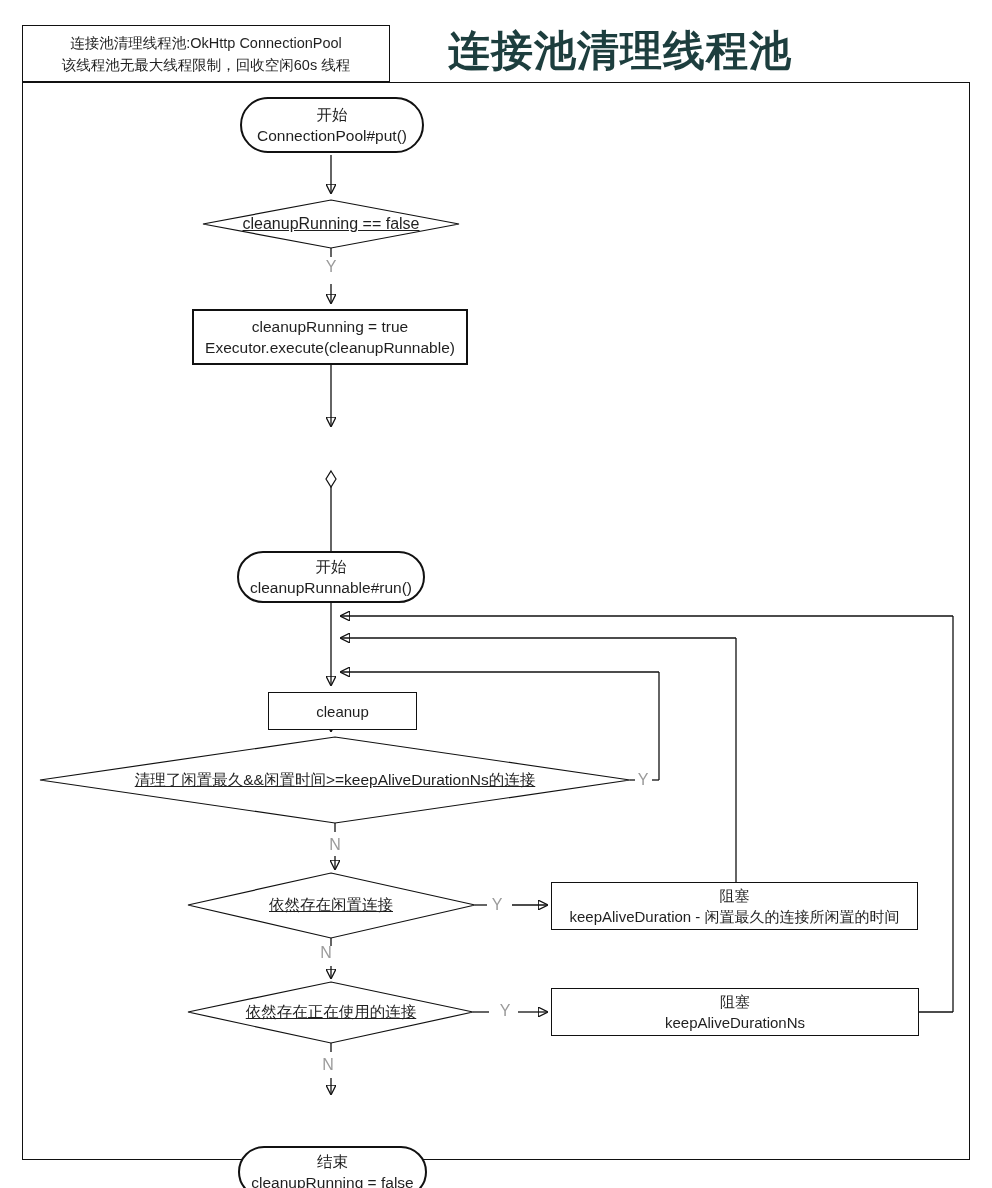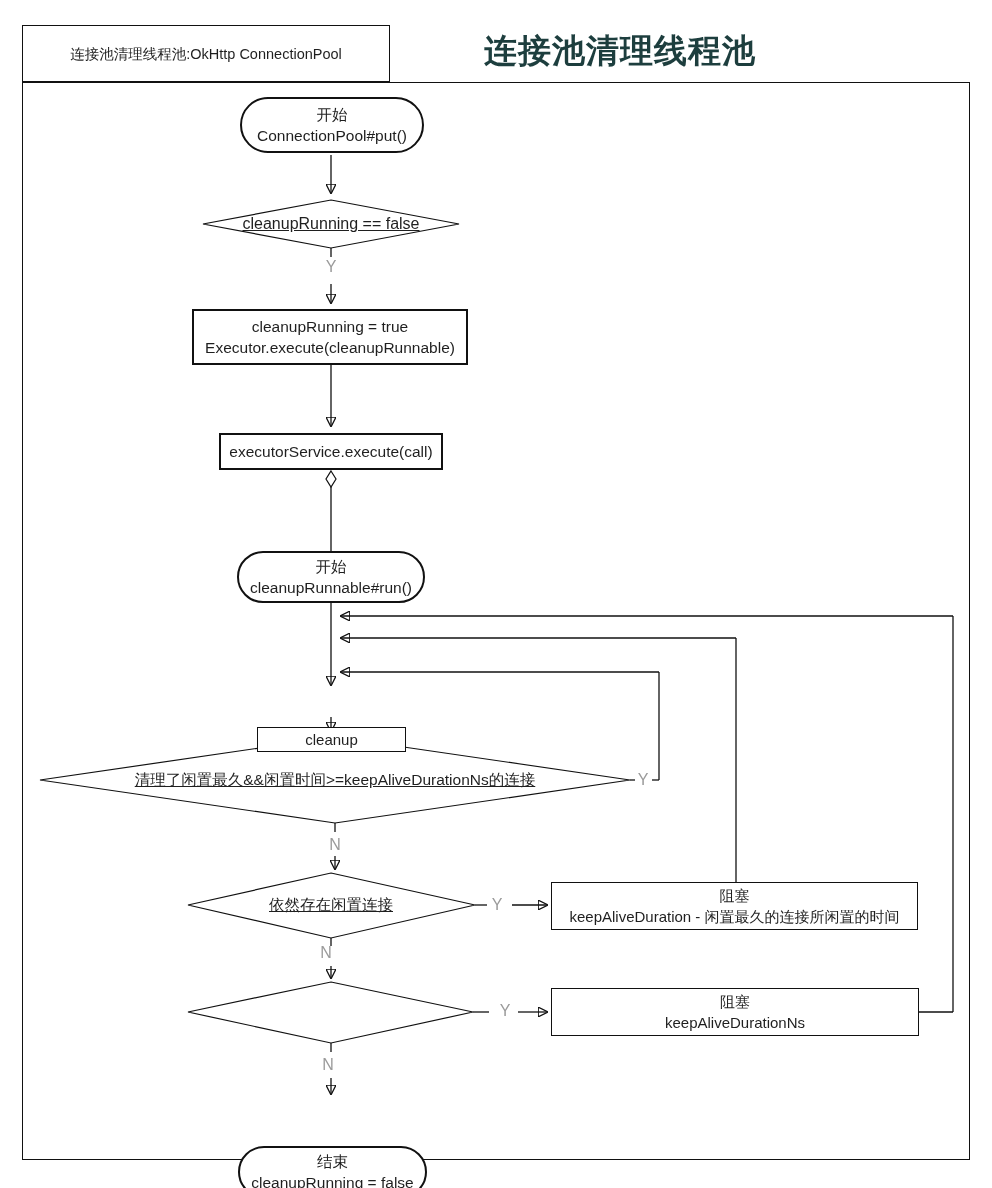--- a/index.html
+++ b/index.html
@@ -36,21 +36,21 @@
   .note-box{
     left:22px;top:25px;width:368px;height:57px;
     border:1.5px solid var(--stroke);
     display:flex;flex-direction:column;align-items:center;justify-content:center;
     font-size:14.5px;line-height:22px;white-space:nowrap;
     background:#fff;
   }
   .page-title{
     left:420px;top:26px;width:400px;height:50px;
     display:flex;align-items:center;justify-content:center;
-    font-size:33px;font-weight:600;letter-spacing:1px;
+    font-size:42px;font-weight:600;letter-spacing:1px;
     color:var(--title-color);
   }
   .node{
     display:flex;flex-direction:column;align-items:center;justify-content:center;
     background:#ffffff;text-align:center;font-size:15.5px;line-height:21px;
     white-space:nowrap;
   }
   .rounded{border:2px solid var(--stroke);border-radius:28px;}
   .rect{border:2px solid var(--stroke);}
   .rect-thin{border:1.5px solid var(--stroke);}
@@ -61,21 +61,21 @@
   .edge-label{
     font-size:16px;color:var(--gray-label);
     display:flex;align-items:center;justify-content:center;
     width:16px;height:18px;background:transparent;
   }
   
   .n-start-put{left:240px;top:97px;width:184px;height:56px;}
   .n-set-running{left:192px;top:309px;width:276px;height:56px;}
   .n-exec{left:219px;top:433px;width:224px;height:37px;}
   .n-start-run{left:237px;top:551px;width:188px;height:52px;}
-  .n-cleanup{left:257px;top:692px;width:149px;height:25px;font-size:15px;margin-top:35px;}
+  .n-cleanup{left:268px;top:692px;width:149px;height:38px;font-size:15px;}
   .n-block1{left:551px;top:882px;width:367px;height:48px;font-size:15px;}
   .n-block2{left:551px;top:988px;width:368px;height:48px;font-size:15px;}
   .n-end{left:238px;top:1098px;width:189px;height:52px;margin-top:48px;}
   .d1-label{left:203px;top:213px;width:256px;height:22px;font-size:16px;}
   .d2-label{left:60px;top:769px;width:550px;height:22px;}
   .d3-label{left:208px;top:894px;width:246px;height:22px;}
   .d4-label{left:198px;top:1001px;width:266px;height:22px;}
   .y1{left:323px;top:258px;}
   .y2{left:635px;top:771px;}
   .n2{left:327px;top:836px;}
@@ -85,20 +85,21 @@
   .n4{left:320px;top:1056px;}
 </style>
 </head>
 <body>
 
 <div class="page">
 
   <div class="abs main-border"></div>
   <div class="abs note-box">
     <span>连接池清理线程池:OkHttp ConnectionPool</span>
+    <span>该线程池无最大线程限制，回收空闲60s 线程</span>
   </div>
   <div class="abs page-title">连接池清理线程池</div>
 
   <svg class="connector-layer" width="992" height="1188" viewBox="0 0 992 1188" xmlns="http://www.w3.org/2000/svg">
     <defs>
       <marker id="arrow" viewBox="0 0 10 10" refX="9" refY="5" markerWidth="7.5" markerHeight="7.5" orient="auto-start-reverse">
         <path d="M0,0 L10,5 L0,10 z" fill="#111111" stroke="none"></path>
       </marker>
     </defs>
 
@@ -147,35 +148,33 @@
     <span>ConnectionPool#put()</span>
   </div>
 
   <div class="abs diamond-label d1-label">cleanupRunning == false</div>
 
   <div class="abs node rect n-set-running">
     <span>cleanupRunning = true</span>
     <span>Executor.execute(cleanupRunnable)</span>
   </div>
 
-  <div class="abs node rect n-exec">
-    <span>executorService.execute(call)</span>
-  </div>
 
   <div class="abs node rounded n-start-run">
     <span>开始</span>
     <span>cleanupRunnable#run()</span>
   </div>
 
   <div class="abs node rect-thin n-cleanup">
     <span>cleanup</span>
   </div>
 
   <div class="abs diamond-label d2-label">清理了闲置最久&amp;&amp;闲置时间&gt;=keepAliveDurationNs的连接</div>
   <div class="abs diamond-label d3-label">依然存在闲置连接</div>
+  <div class="abs diamond-label d4-label">依然存在正在使用的连接</div>
 
   <div class="abs node rect-thin n-block1">
     <span>阻塞</span>
     <span>keepAliveDuration - 闲置最久的连接所闲置的时间</span>
   </div>
 
   <div class="abs node rect-thin n-block2">
     <span>阻塞</span>
     <span>keepAliveDurationNs</span>
   </div>

